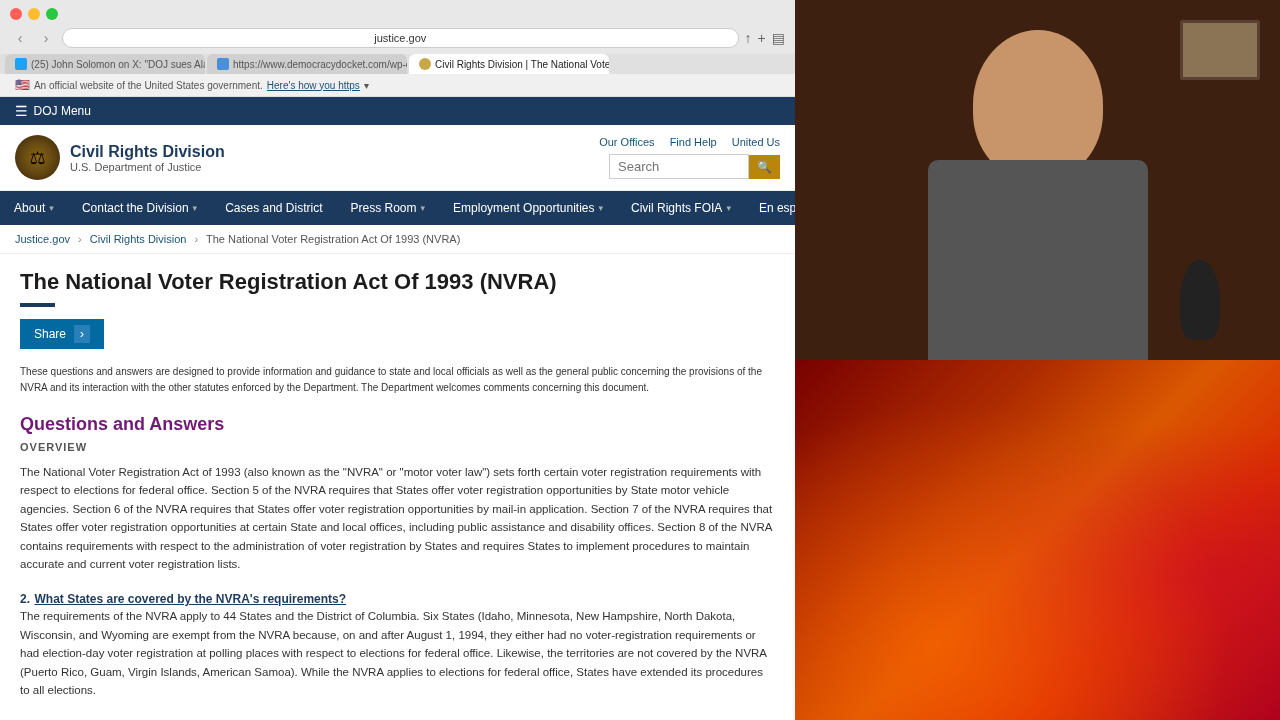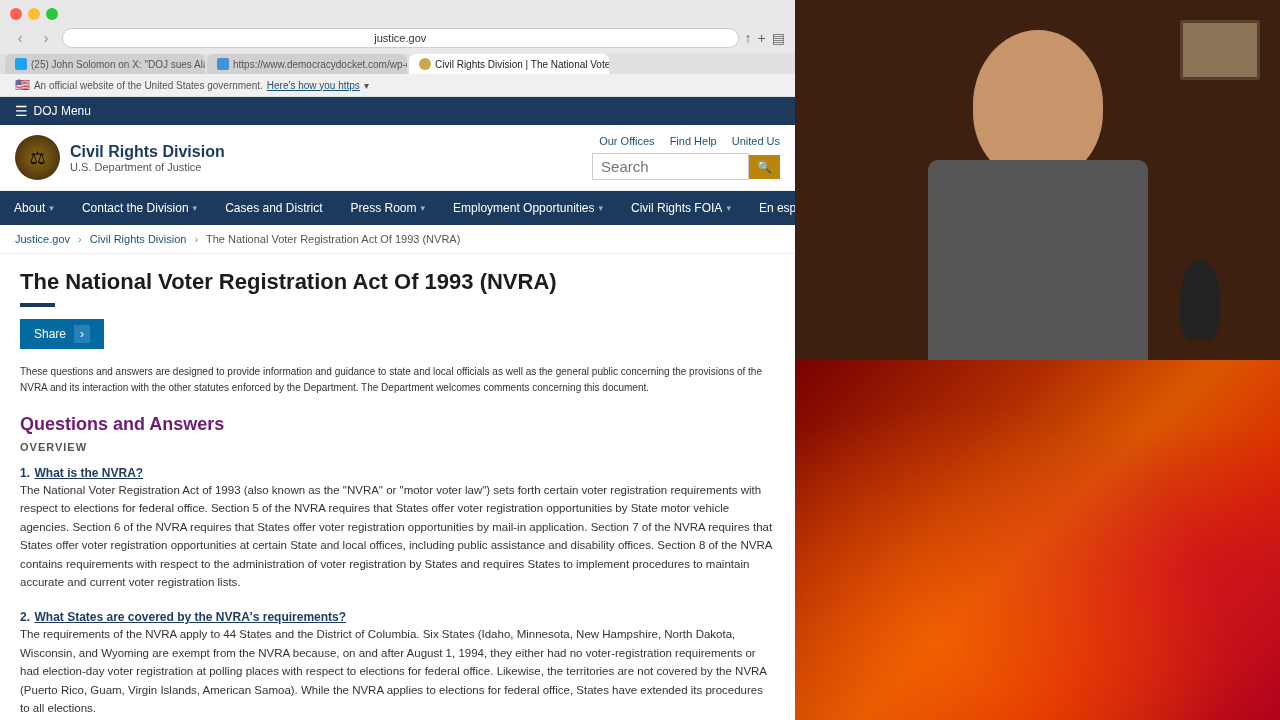--- a/index.html
+++ b/index.html
@@ -205,22 +205,22 @@
       text-decoration: none;
       cursor: pointer;
     }
     .search-bar {
       display: flex;
       align-items: center;
     }
     .search-input {
       border: 1px solid #ccc;
       padding: 4px 8px;
-      font-size: 15px;
-      width: 157px;
+      font-size: 13px;
+      width: 140px;
       outline: none;
     }
     .search-btn {
       background: #b8860b;
       border: none;
       padding: 5px 8px;
       cursor: pointer;
       color: white;
       font-size: 12px;
     }
@@ -548,24 +548,20 @@
         <span>Share</span>
         <span class="share-arrow">›</span>
       </button>
 
       <p class="intro-text">These questions and answers are designed to provide information and guidance to state and local officials as well as the general public concerning the provisions of the NVRA and its interaction with the other statutes enforced by the Department. The Department welcomes comments concerning this document.</p>
 
       <h2 class="section-heading">Questions and Answers</h2>
       <div class="overview-label">OVERVIEW</div>
 
       <div class="qa-item">
-        <div>
-          <span class="qa-number">1.</span>
-          <span class="qa-question">What is the NVRA?</span>
-        </div>
         <p class="qa-answer">The National Voter Registration Act of 1993 (also known as the "NVRA" or "motor voter law") sets forth certain voter registration requirements with respect to elections for federal office. Section 5 of the NVRA requires that States offer voter registration opportunities by State motor vehicle agencies. Section 6 of the NVRA requires that States offer voter registration opportunities by mail-in application. Section 7 of the NVRA requires that States offer voter registration opportunities at certain State and local offices, including public assistance and disability offices. Section 8 of the NVRA contains requirements with respect to the administration of voter registration by States and requires States to implement procedures to maintain accurate and current voter registration lists.</p>
       </div>
 
       <div class="qa-item">
         <div>
           <span class="qa-number">2.</span>
           <span class="qa-question">What States are covered by the NVRA's requirements?</span>
         </div>
         <p class="qa-answer">The requirements of the NVRA apply to 44 States and the District of Columbia. Six States (Idaho, Minnesota, New Hampshire, North Dakota, Wisconsin, and Wyoming are exempt from the NVRA because, on and after August 1, 1994, they either had no voter-registration requirements or had election-day voter registration at polling places with respect to elections for federal office. Likewise, the territories are not covered by the NVRA (Puerto Rico, Guam, Virgin Islands, American Samoa). While the NVRA applies to elections for federal office, States have extended its procedures to all elections.</p>
       </div>

